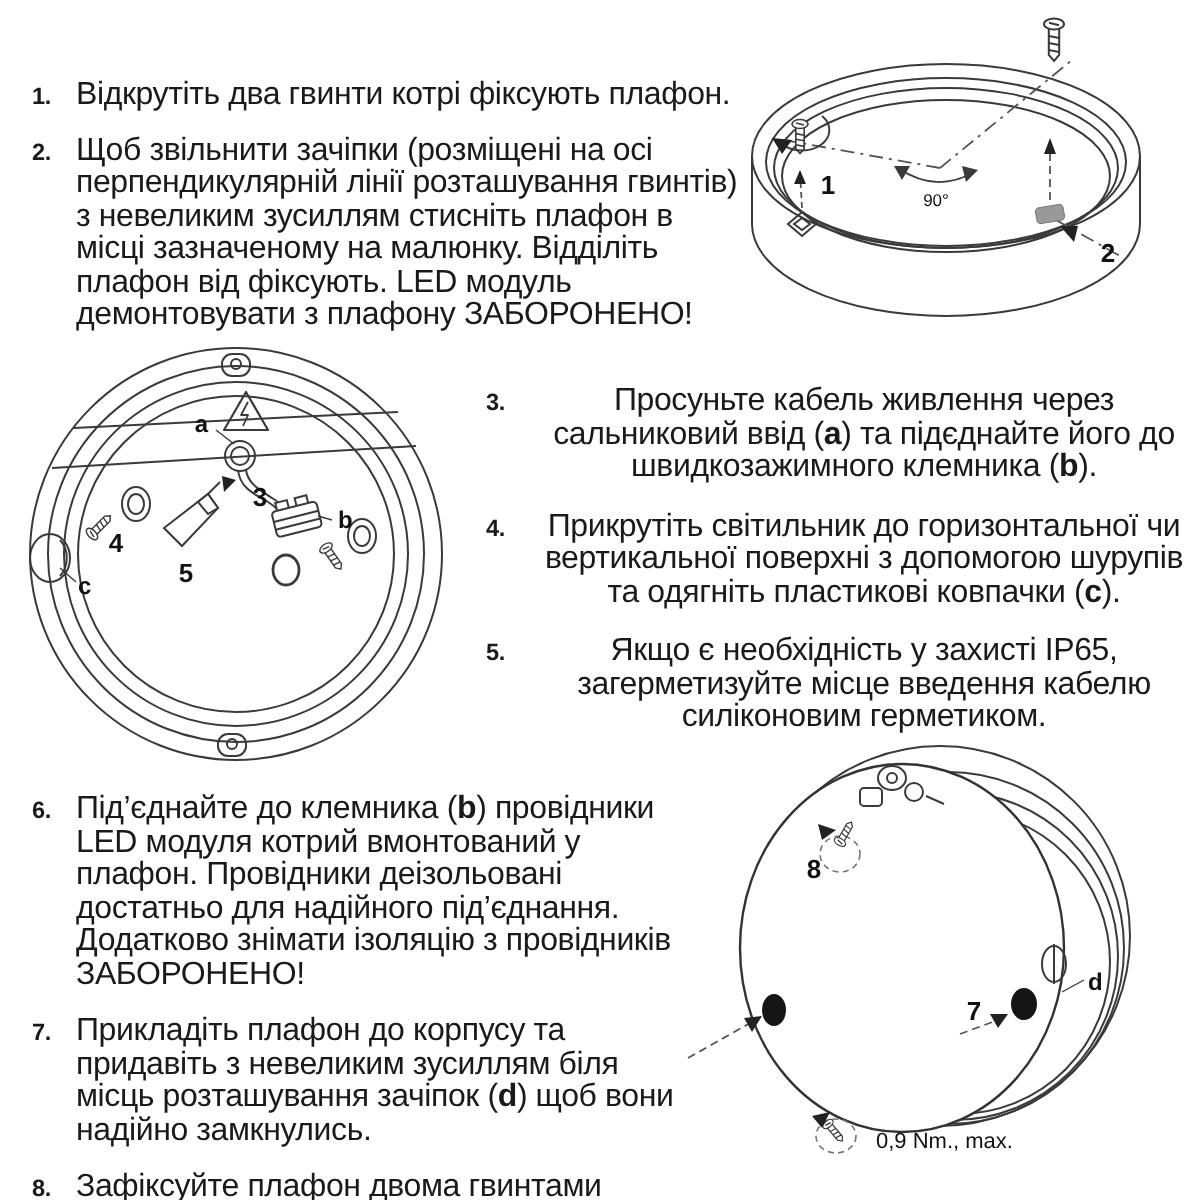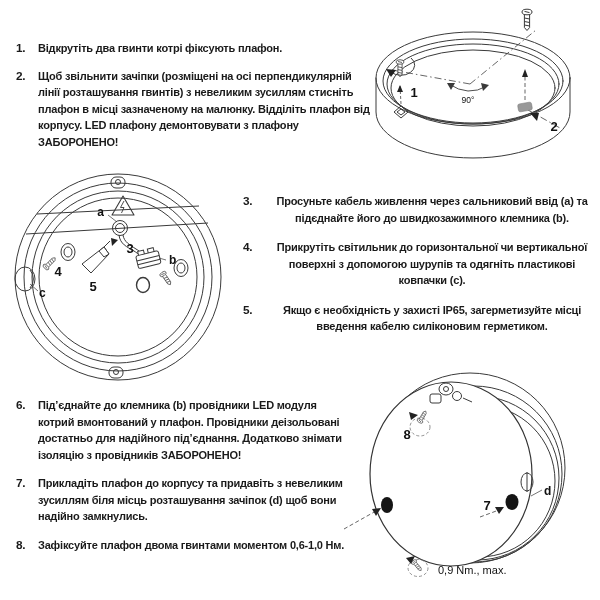--- a/index.html
+++ b/index.html
@@ -2,21 +2,21 @@
 <html><head>
 <meta charset="utf-8">
 <style>
   * { margin:0; padding:0; box-sizing:border-box; }
   html,body { width:600px; height:600px; }
   body { background:#fff; font-family:"Liberation Sans", sans-serif; color:#1a1a1a; position:relative; overflow:hidden; }
   .page { position:absolute; left:0; top:0; width:600px; height:600px; background:#fff; }
   .block { position:absolute; display:flex; flex-direction:column; }
   .item { display:flex; align-items:flex-start; }
   .num { font-weight:bold; width:22px; flex:none; font-size:11.8px; line-height:16.5px; letter-spacing:-0.2px; }
-  .txt { font-size:11px; line-height:16.5px; letter-spacing:-0.2px;font-weight:bold; }
+  .txt { font-size:16px; line-height:16.5px; letter-spacing:-0.2px; }
   #block-1 { left:16px; top:40px; width:356px; gap:11px; }
   #block-1 .txt { width:332px; }
   #block-2 { left:243px; top:193px; width:358px; gap:13px; }
   #block-2 .txt { width:334px;text-align:center; }
   #block-3 { left:16px; top:397px; width:336px; gap:12px; }
   #block-3 .txt { width:312px; }
   svg.diagram { position:absolute; overflow:visible; }
   #svg-removal { left:370px; top:0; }
   #svg-base   { left:0px;  top:170px; }
   #svg-closing{ left:330px; top:368px; }
@@ -44,36 +44,36 @@
     </defs>
   </svg>
 
   <section id="block-1" class="block">
     <div class="item">
       <span class="num">1.</span>
       <span class="txt">Відкрутіть два гвинти котрі фіксують плафон.</span>
     </div>
     <div class="item">
       <span class="num">2.</span>
-      <span class="txt">Щоб звільнити зачіпки (розміщені на осі перпендикулярній лінії розташування гвинтів) з невеликим зусиллям стисніть плафон в місці зазначеному на малюнку. Відділіть плафон від корпусу. LED плафону демонтовувати з плафону ЗАБОРОНЕНО!</span>
+      <span class="txt">Щоб звільнити зачіпки (розміщені на осі перпендикулярній лінії розташування гвинтів) з невеликим зусиллям стисніть плафон в місці зазначеному на малюнку. Відділіть плафон від фіксують. LED модуль демонтовувати з плафону ЗАБОРОНЕНО!</span>
     </div>
   </section>
 
   <section id="block-2" class="block">
     <div class="item">
       <span class="num">3.</span>
       <span class="txt">Просуньте кабель живлення через сальниковий ввід (<b>a</b>) та підєднайте його до швидкозажимного клемника (<b>b</b>).</span>
     </div>
     <div class="item">
       <span class="num">4.</span>
       <span class="txt">Прикрутіть світильник до горизонтальної чи вертикальної поверхні з допомогою шурупів та одягніть пластикові ковпачки (<b>c</b>).</span>
     </div>
     <div class="item">
       <span class="num">5.</span>
-      <span class="txt">Якщо є необхідність у захисті IP65, загерметизуйте місці введення кабелю силіконовим герметиком.</span>
+      <span class="txt">Якщо є необхідність у захисті IP65, загерметизуйте місце введення кабелю силіконовим герметиком.</span>
     </div>
   </section>
 
   <section id="block-3" class="block">
     <div class="item">
       <span class="num">6.</span>
       <span class="txt">Під’єднайте до клемника (<b>b</b>) провідники LED модуля котрий вмонтований у плафон. Провідники деізольовані достатньо для надійного під’єднання. Додатково знімати ізоляцію з провідників ЗАБОРОНЕНО!</span>
     </div>
     <div class="item">
       <span class="num">7.</span>

